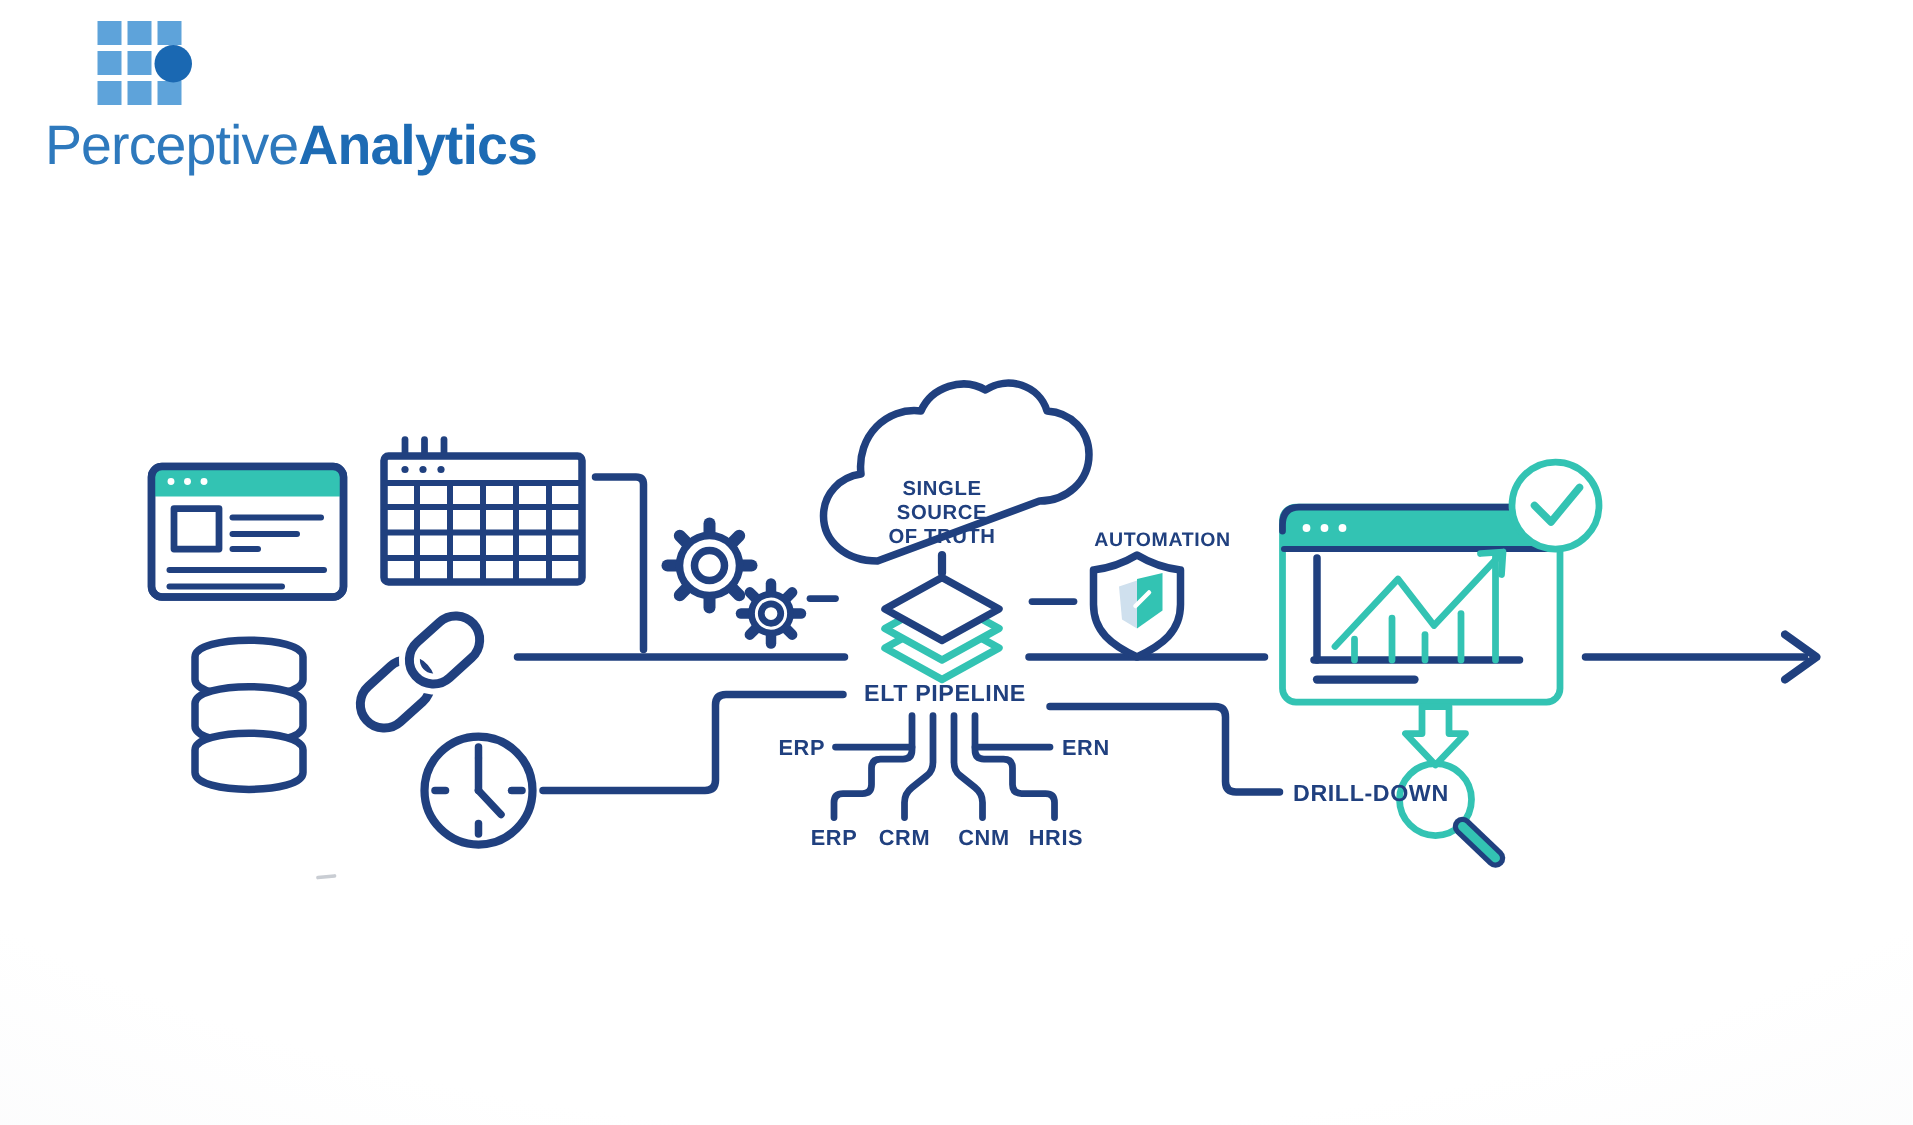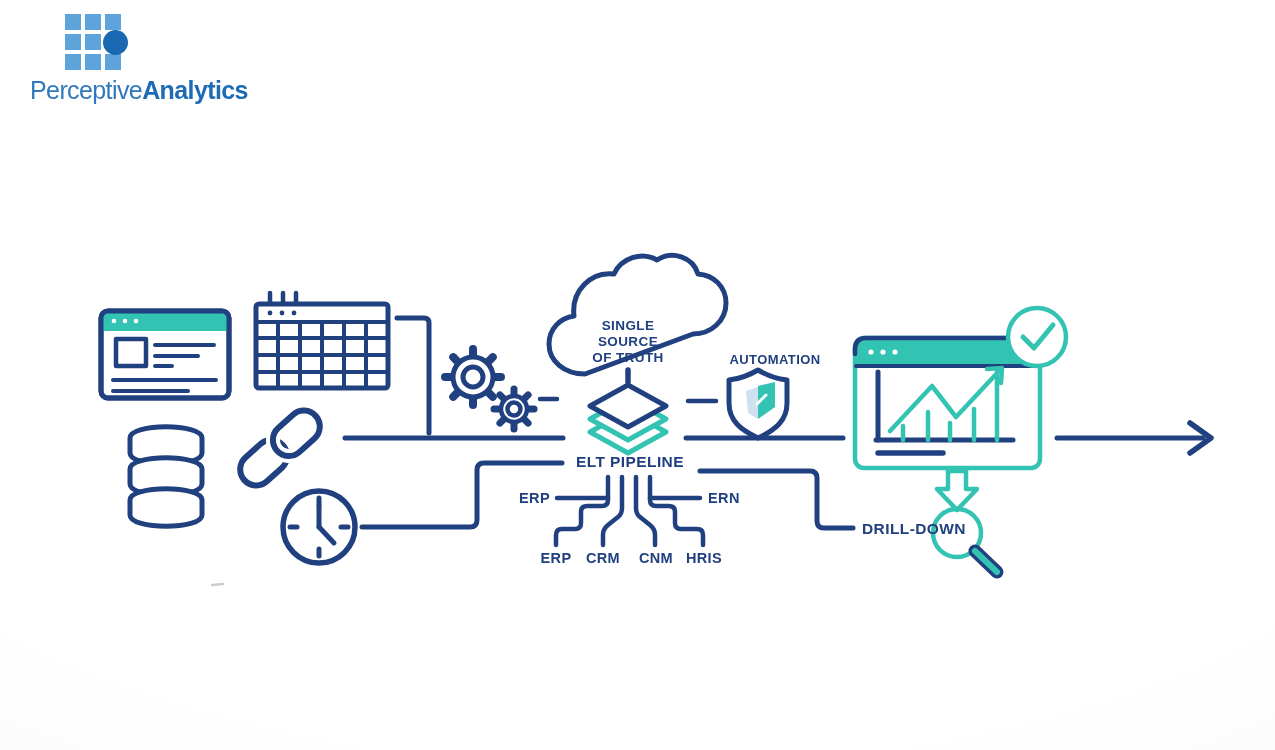--- a/index.html
+++ b/index.html
@@ -8,21 +8,21 @@
     background:radial-gradient(130% 120% at 50% 35%, #ffffff 55%, #f3f4f6 100%);
     font-family:"Liberation Sans",sans-serif;
   }
   
   .logo{position:absolute;left:30px;top:14px;}
   .logo-mark{position:relative;margin-left:35px;width:62px;height:58px;
     display:grid;grid-template-columns:repeat(3,16px);grid-template-rows:repeat(3,16px);gap:4px;}
   .logo-sq{background:var(--logo-square);}
   .logo-circle{position:relative;width:25px;height:25px;border-radius:50%;
     background:var(--logo-circle);margin:-4px 0 0 -2px;}
-  .logo-text{margin-top:6px;font-size:25px;letter-spacing:-0.6px;line-height:1;}
+  .logo-text{margin-top:6px;font-size:37px;letter-spacing:-0.6px;line-height:1;}
   .logo-text .lt{font-weight:400;color:var(--logo-text-light);}
   .logo-text .lb{font-weight:700;color:var(--logo-text-bold);}
   
   svg{position:absolute;left:0;top:0;}
   .sn{stroke:var(--navy);fill:none;stroke-linecap:round;stroke-linejoin:round;}
   .snw{stroke:var(--navy);fill:#fff;stroke-linejoin:round;}
   .st{stroke:var(--teal);fill:none;stroke-linecap:round;stroke-linejoin:round;}
   .stw{stroke:var(--teal);fill:#fff;stroke-linejoin:round;}
   .ft{fill:var(--teal);}
   .fw{fill:#fff;}

